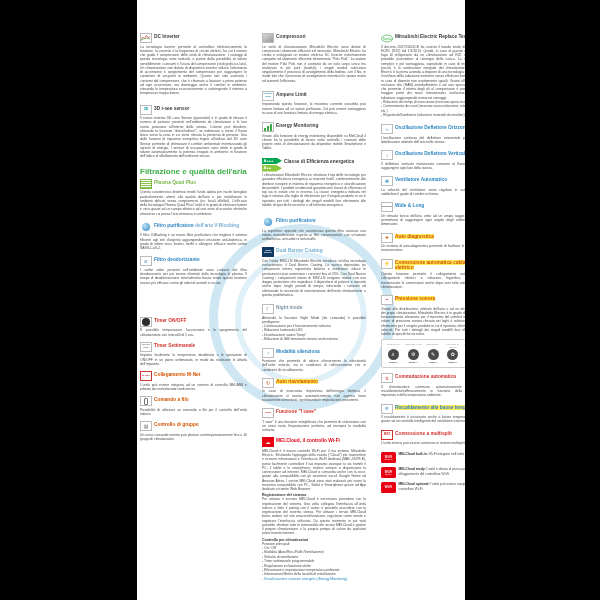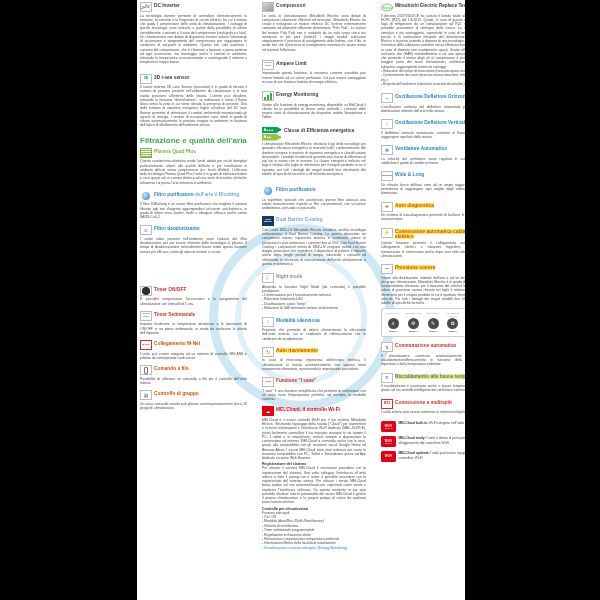--- a/index.html
+++ b/index.html
@@ -1,21 +1,21 @@
 <!DOCTYPE html>
 <html><head>
 <meta charset="utf-8">
 <style>
   * { margin:0; padding:0; box-sizing:border-box; }
   html,body { width:600px; height:600px; overflow:hidden; }
   body { background:#000; font-family:"Liberation Sans", sans-serif; position:relative; }
   .page { position:absolute; left:137px; top:0; width:328px; height:600px; background:#fff; overflow:hidden; }
   .wm1 { position:absolute; left:72px; top:224px; width:186px; height:186px; border:9px solid #c3e1ef; border-radius:50%; opacity:.8; }
   .wm2 { position:absolute; left:98px; top:252px; width:132px; height:132px; border:6px solid #ddeef7; border-radius:50%; opacity:.9; }
-  .cols { position:relative; z-index:2; display:flex; gap:15px; padding:2px 4px 2px 3px; }
+  .cols { position:relative; z-index:2; display:flex; gap:15px; padding:2px 4px 2px 3px;margin-top:31px; }
   .col { width:107px; flex:0 0 auto; }
   .col.c2 { width:104px; } .col.c3 { width:104px; }
   .sec { margin-bottom:6px; }
   .head { display:flex; gap:2px; align-items:flex-start; margin-bottom:1.5px; }
   .h { font-weight:bold; font-size:4.8px; line-height:1.15; padding-top:1px; }
   .p { font-size:3.4px; line-height:1.25; color:#4a4a4a; text-align:justify; }
   .list div { font-size:3.4px; line-height:1.3; color:#4a4a4a; }
   .list div::before { content:"- "; }
   .bold-sub { font-size:3.6px; font-weight:bold; color:#333; margin-top:2px; }
   

